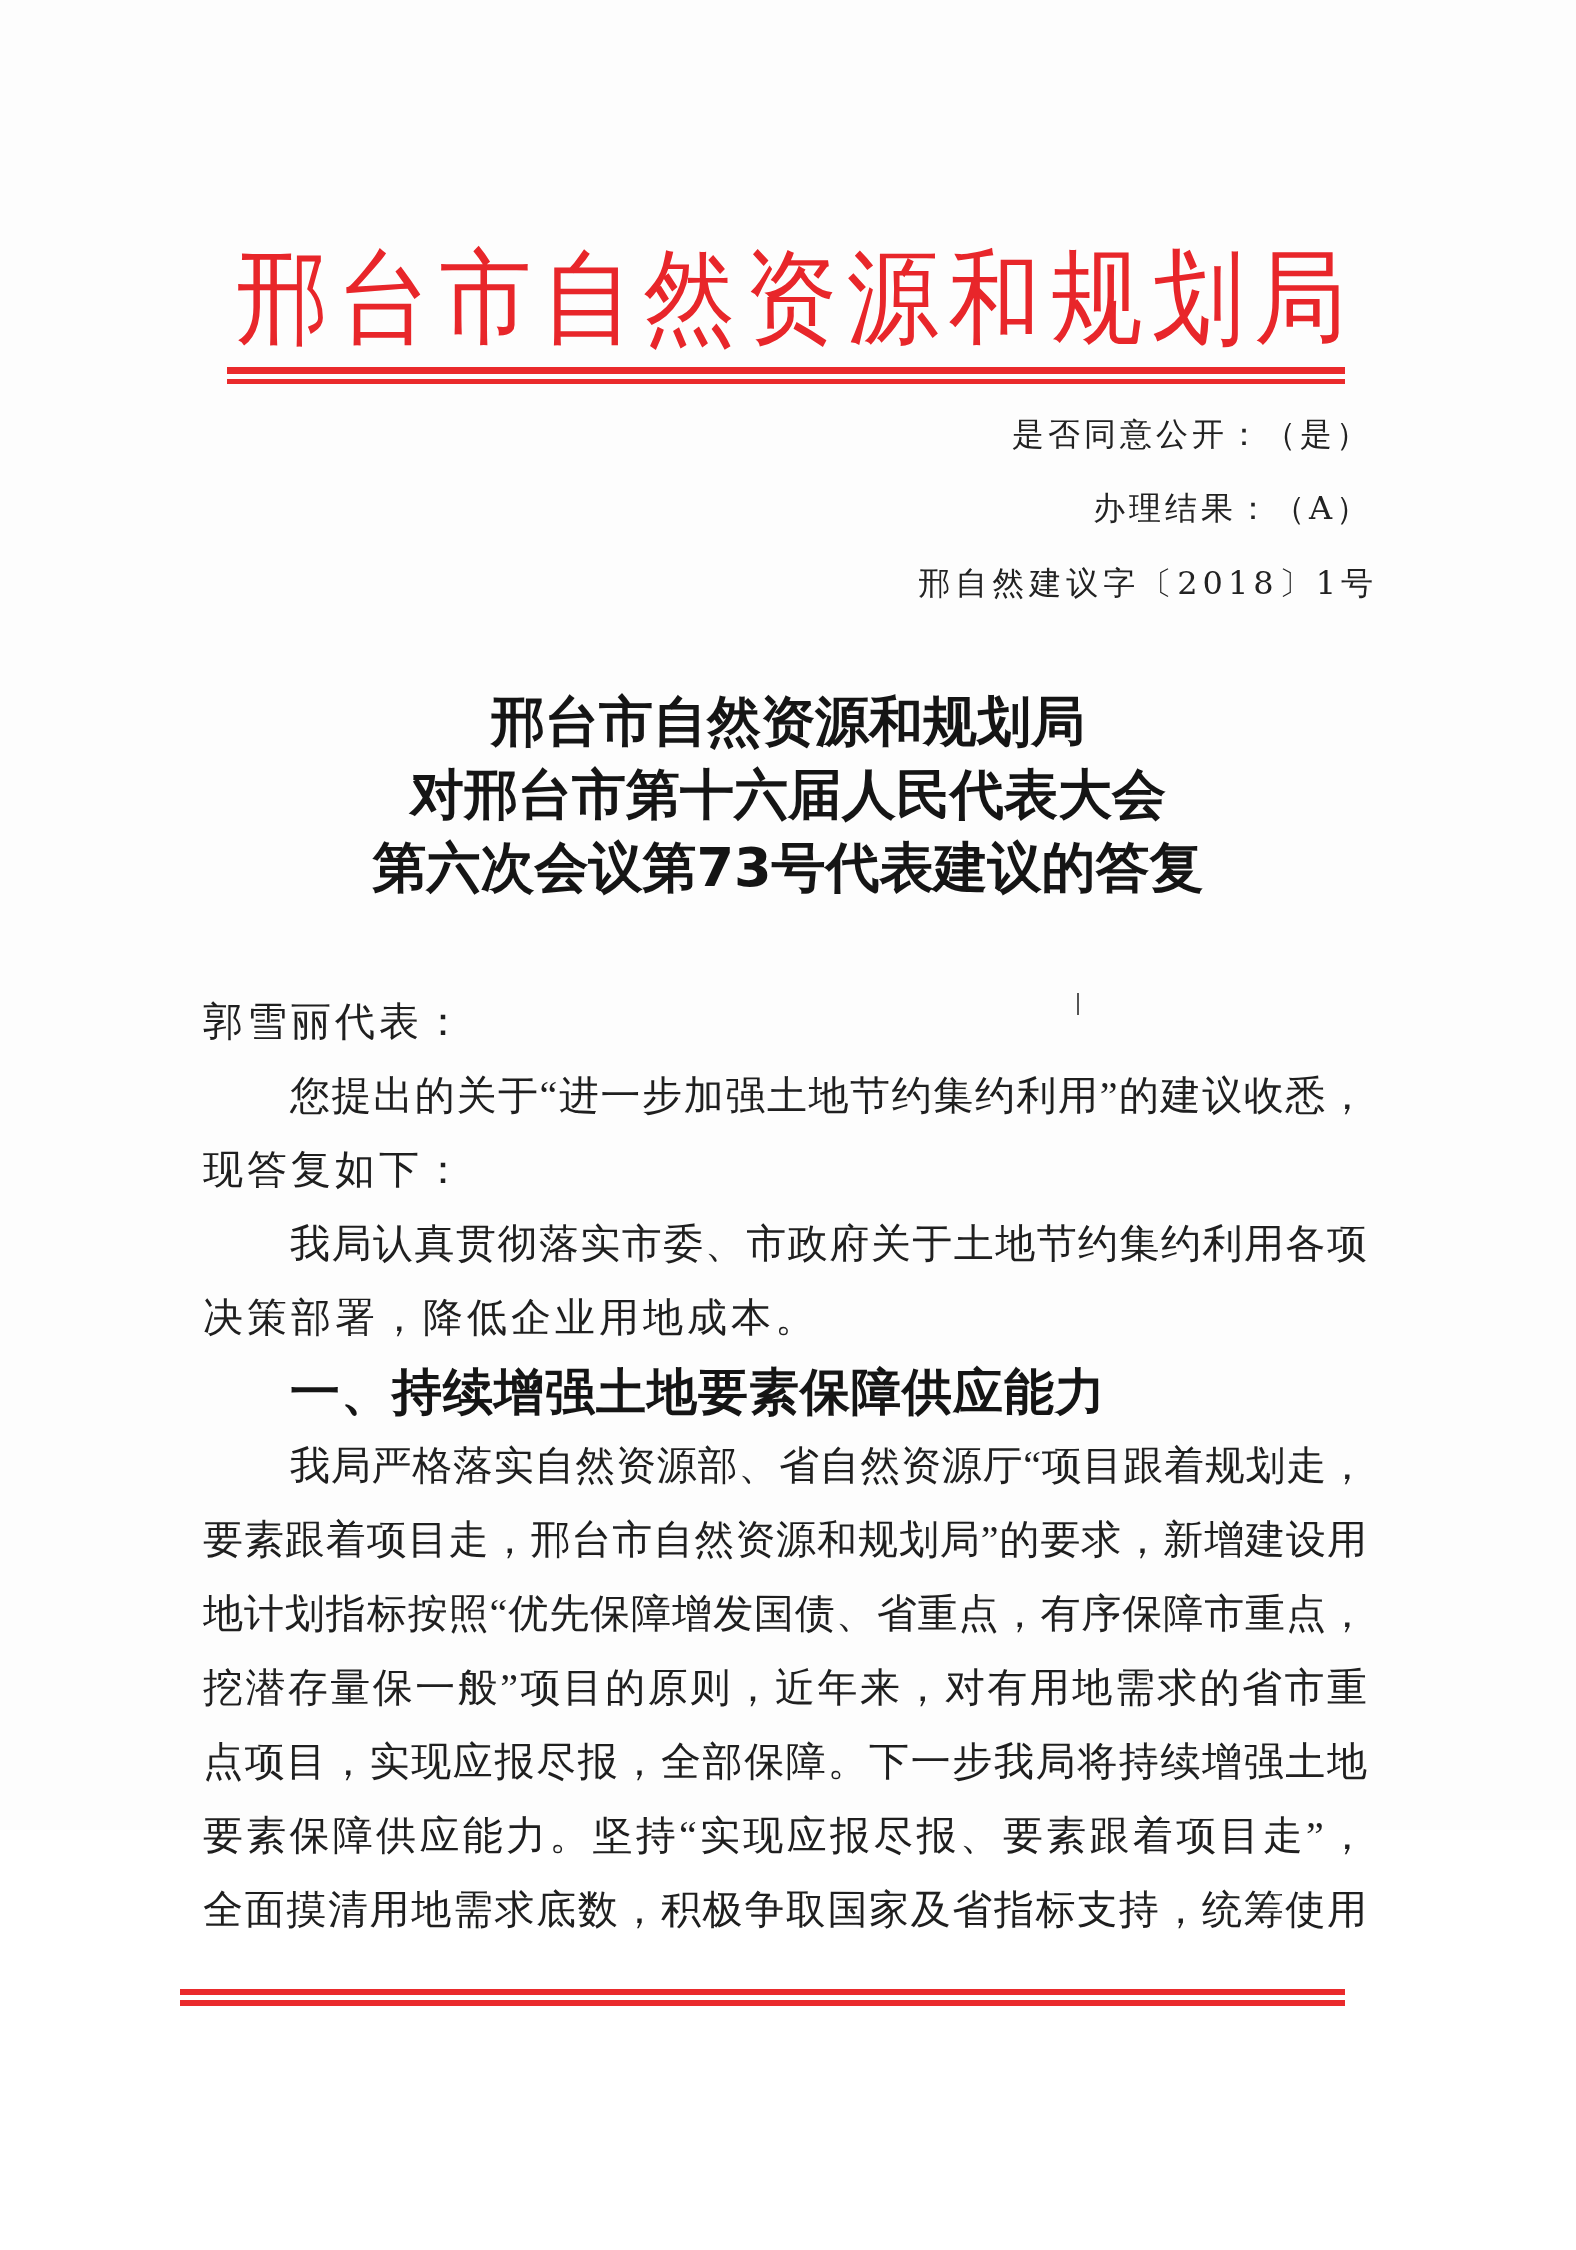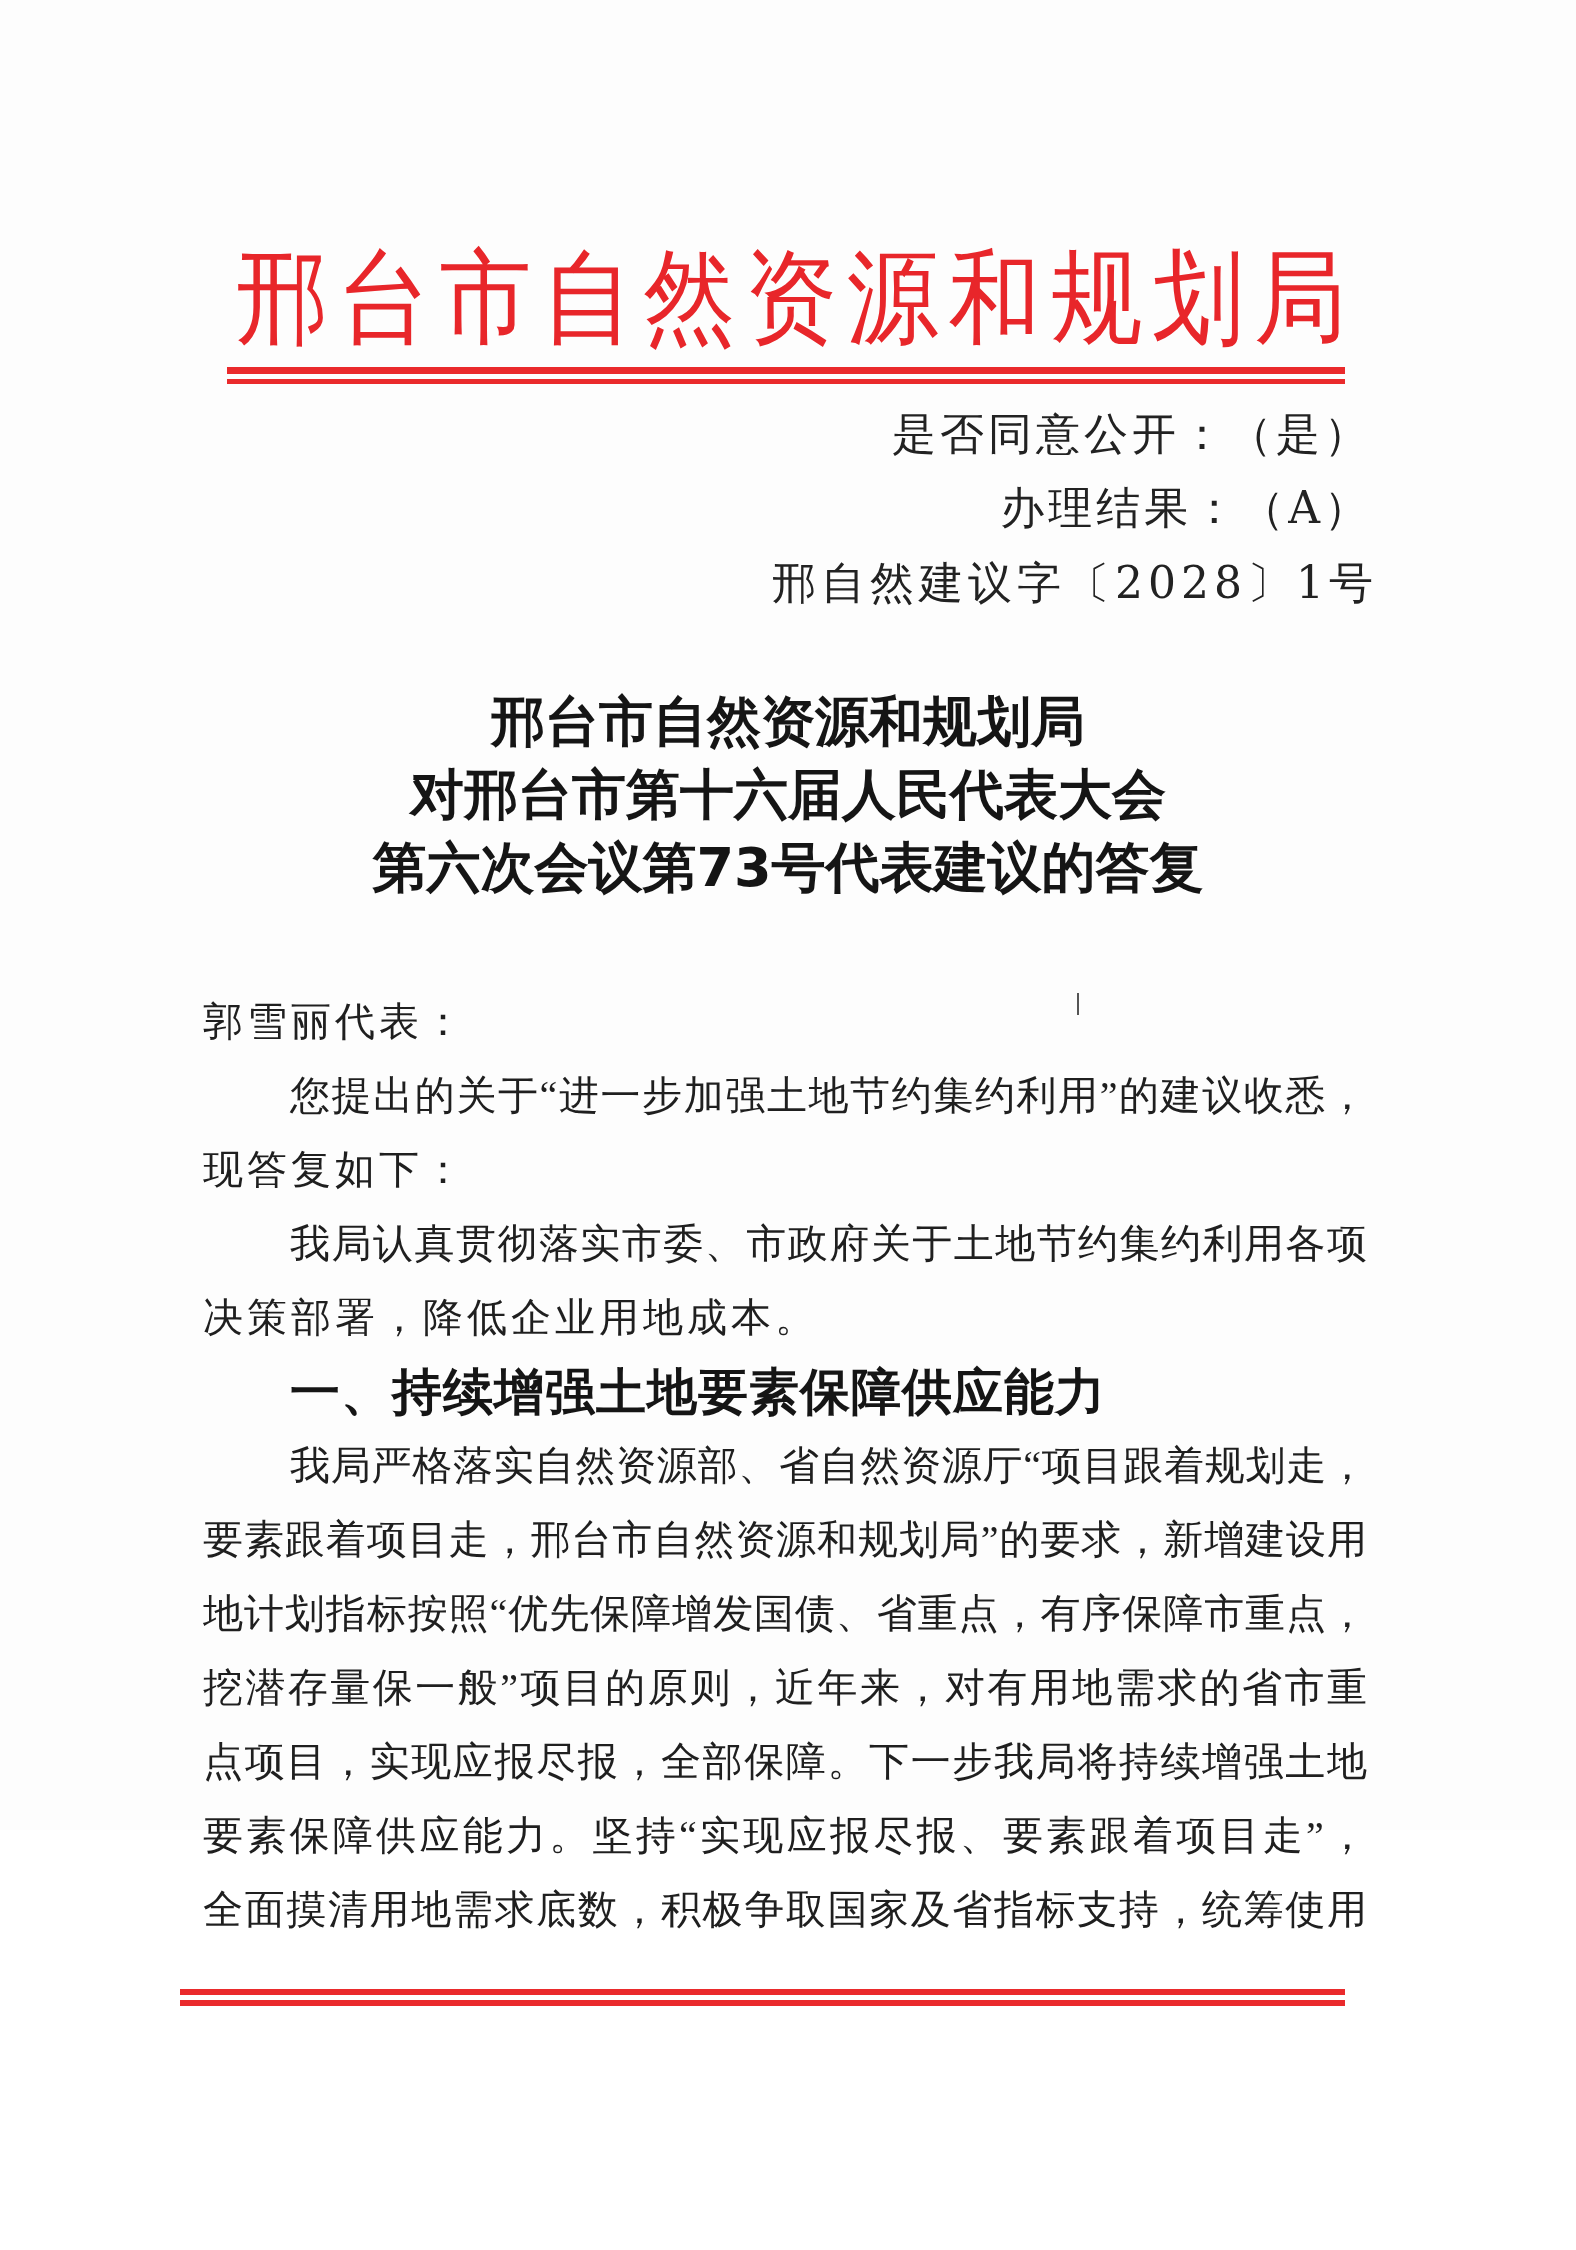--- a/index.html
+++ b/index.html
@@ -6,21 +6,21 @@
   body { width:1576px; height:2250px; position:relative; overflow:hidden;
          font-family:"DejaVu Serif","Liberation Serif",serif; color:#1a1a1a; }
   .page { position:absolute; left:0; top:0; width:1576px; height:1830px; background:#fdfdfd; }
 
   .letterhead { position:absolute; left:236px; top:236px; width:1110px; height:112px;
     color:#e8262a; font-family:"DejaVu Serif",serif; font-size:92px; line-height:112px;
     font-weight:normal; white-space:nowrap; text-align:justify; text-align-last:justify;
     transform:scaleY(1.12); transform-origin:top left; letter-spacing:0; }
   .red-rule { position:absolute; background:#ea2a2c; }
 
-  .meta { position:absolute; right:204px; font-size:44px; line-height:44px; white-space:nowrap;
+  .meta { position:absolute; right:204px; font-size:32px; line-height:44px; white-space:nowrap;
           font-family:"DejaVu Serif",serif; letter-spacing:4px; color:#222; }
 
   .title-line { position:absolute; left:0; width:1576px; text-align:center;
     font-family:"DejaVu Sans",sans-serif; font-weight:bold; font-size:54px; line-height:60px;
     color:#151515; white-space:nowrap; }
 
   .line { position:absolute; left:203px; width:1164px; height:50px; font-size:40px; line-height:50px;
           white-space:nowrap; color:#1f1f1f; font-family:Liberation Serif, serif; }
   .line.j { text-align:justify; text-align-last:justify; }
   .line.indent { left:290px; width:1077px; }
@@ -33,21 +33,21 @@
 
 <div class="page">
 
   <div class="letterhead">邢台市自然资源和规划局</div>
 
   <div class="red-rule" style="left:227px; top:367px; width:1118px; height:7px;"></div>
   <div class="red-rule" style="left:227px; top:379px; width:1118px; height:5px;"></div>
 
   <div class="meta" style="top:412px;">是否同意公开：（是）</div>
   <div class="meta" style="top:486px;">办理结果：（A）</div>
-  <div class="meta" style="top:561px; right:198px; letter-spacing:5px;">邢自然建议字〔2028〕1号</div>
+  <div class="meta" style="top:561px; right:198px; letter-spacing:5px;">邢自然建议字〔2018〕1号</div>
 
   <div class="title-line" style="top:692px;">邢台市自然资源和规划局</div>
   <div class="title-line" style="top:765px;">对邢台市第十六届人民代表大会</div>
   <div class="title-line" style="top:838px;">第六次会议第73号代表建议的答复</div>
 
   <div class="scan-mark"></div>
 
   <div class="line" style="top:997px; letter-spacing:4px;">郭雪丽代表：</div>
   <div class="line j indent" style="top:1071px;">您提出的关于“进一步加强土地节约集约利用”的建议收悉，</div>
   <div class="line" style="top:1145px; letter-spacing:4px;">现答复如下：</div>

